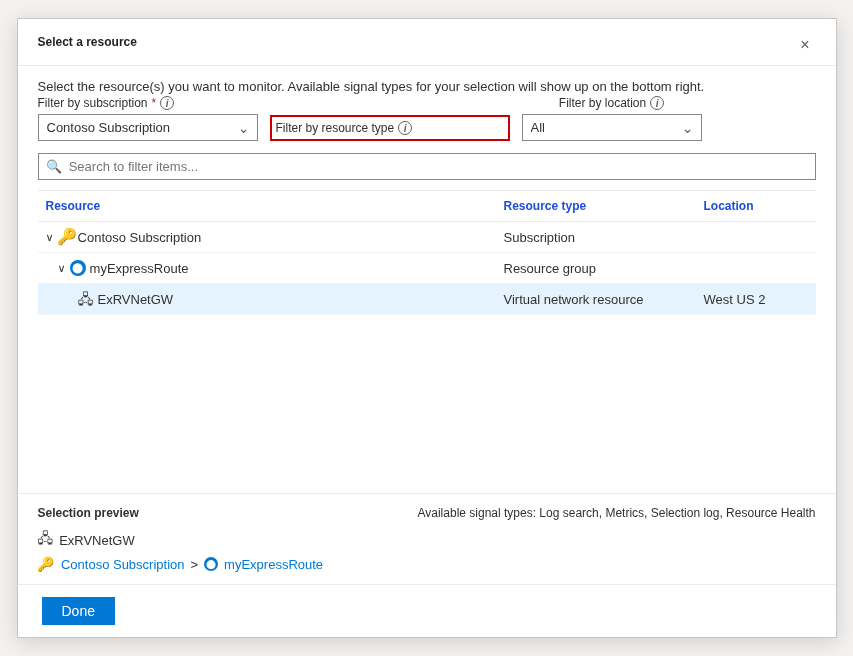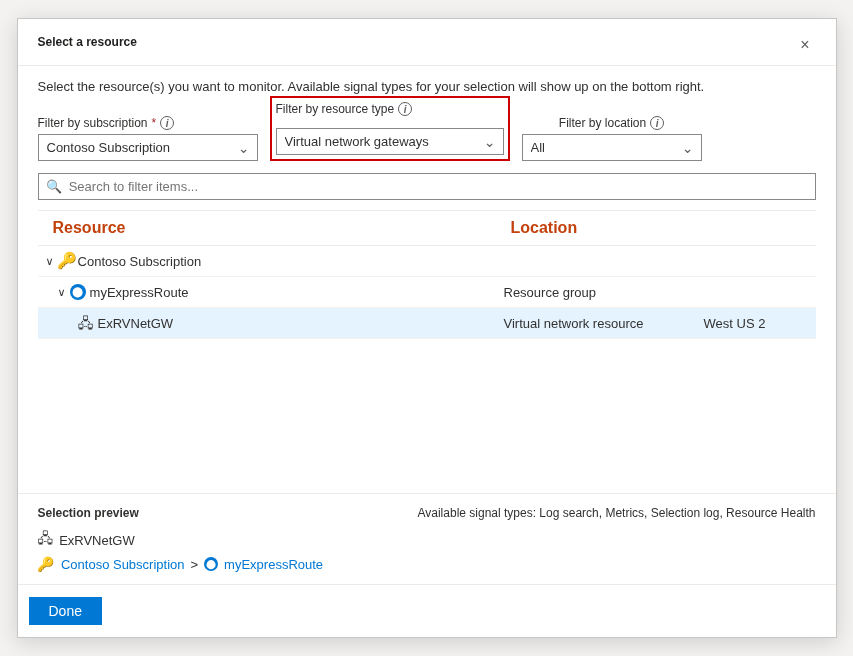--- a/index.html
+++ b/index.html
@@ -152,25 +152,24 @@
       flex: 1;
       border-top: 1px solid #edebe9;
     }
     .table-header {
       display: grid;
       grid-template-columns: 1fr 200px 120px;
       padding: 8px 0;
       border-bottom: 1px solid #edebe9;
     }
     .th {
-      font-size: 16px;
+      font-size: 12px;
       font-weight: 600;
-      color: #c2410c;
+      color: #1d4ed8;
       padding: 0 8px;
-      margin-left: 7px;
     }
     .table-row {
       display: grid;
       grid-template-columns: 1fr 200px 120px;
       padding: 7px 0;
       border-bottom: 1px solid #f3f2f1;
       align-items: center;
     }
     .table-row.selected {
       background: #e5f3ff;
@@ -213,21 +212,21 @@
       color: #323130;
       margin-bottom: 4px;
     }
     .sp-row .link { color: #0078d4; cursor: pointer; }
     .sp-header-row {
       display: flex;
       justify-content: space-between;
       align-items: flex-start;
     }
     .dialog-footer {
-      padding: 12px 11px;
+      padding: 12px 24px;
       border-top: 1px solid #edebe9;
       background: #fff;
     }
     .done-btn {
       background: #0078d4;
       color: #fff;
       border: none;
       padding: 6px 20px;
       font-size: 14px;
       cursor: pointer;
@@ -261,25 +260,20 @@
         </div>
       </div>
 
       <div class="filter-group type">
         <div class="type-filter-wrapper">
           <div class="type-filter-inner">
             <label class="filter-label">
               <span>Filter by resource type</span>
               <span class="info-icon">i</span>
             </label>
-            <div class="select-wrapper">
-              <select class="filter-select">
-                <option>Virtual network gateways</option>
-              </select>
-            </div>
           </div>
         </div>
       </div>
 
       <div class="filter-group loc">
         <label class="filter-label">
           <span>Filter by location</span>
           <span class="info-icon">i</span>
         </label>
         <div class="select-wrapper">
@@ -291,31 +285,33 @@
     </div>
 
     <div class="search-box-wrap">
       <span class="search-icon-char">🔍</span>
       <input type="text" placeholder="Search to filter items..." style="">
     </div>
 
     <div class="table-area">
       <div class="table-header">
         <div class="th">Resource</div>
+        <div class="th">Resource type</div>
         <div class="th">Location</div>
       </div>
 
       <div class="table-row">
         <div class="td">
           <div class="resource-cell">
             <span class="chevron">∨</span>
             <span style="display:inline-block;width:16px;height:16px;font-size:16px;line-height:16px;">🔑</span>
             <span class="link">Contoso Subscription</span>
           </div>
         </div>
+        <div class="td">Subscription</div>
         <div class="td"></div>
       </div>
 
       <div class="table-row">
         <div class="td indent1">
           <div class="resource-cell">
             <span class="chevron">∨</span>
             <span style="display:inline-block;width:16px;height:16px;background:#0078d4;border-radius:50%;font-size:10px;text-align:center;line-height:16px;color:#fff;">⬤</span>
             <span class="link">myExpressRoute</span>
           </div>

